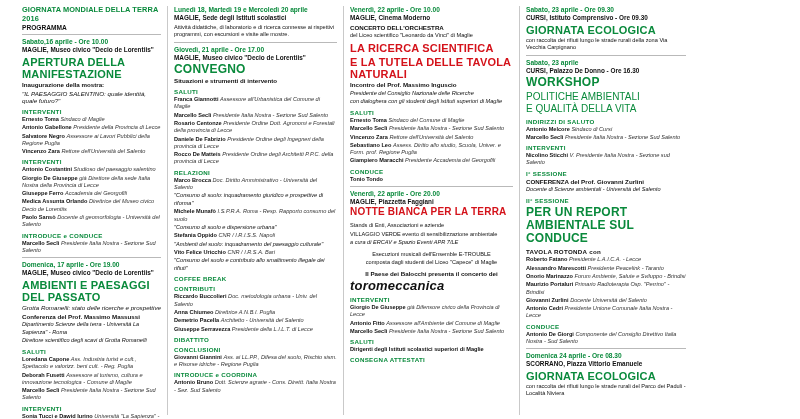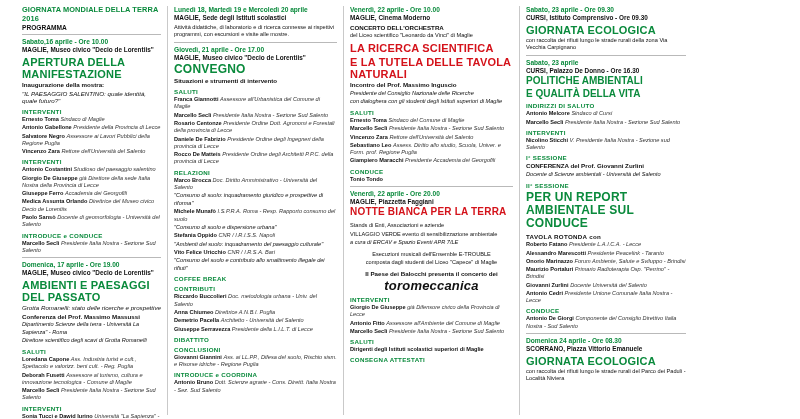--- a/index.html
+++ b/index.html
@@ -61,24 +61,24 @@
   .person{font-size:5.6px;line-height:1.3;margin:1px 0;}
   .person b{font-weight:bold;}
   .person i{font-style:italic;color:#333;}
   .center{text-align:center;}
 
   .big-banner{
     font-size:10px;font-weight:bold;color:#d4121a;line-height:1.05;
     margin:2px 0 1px 0;letter-spacing:.2px;
   }
   .banner-green{
-    font-size:10px;font-weight:bold;color:#0a8a3c;line-height:1.05;margin:2px 0 1px 0;
+    font-size:10px;font-weight:normal;color:#0a8a3c;line-height:1.05;margin:2px 0 1px 0;
   }
   .script{
-    font-size:13px;font-weight:bold;color:#111;font-style:italic;text-align:center;
+    font-size:13px;font-weight:bold;color:#111;font-style:italic;
     line-height:1.05;letter-spacing:.2px;margin:2px 0;
   }
   .spacer2{height:2px;}
 </style>
 </head>
 <body>
 
 <div class="page">
 
   <div class="col c1">
@@ -221,20 +221,21 @@
   <div class="col c4">
     <div class="date-line">Sabato, 23 aprile  -  Ore 09.30</div>
     <div class="place-line">CURSI, Istituto Comprensivo  -  Ore 09.30</div>
     <div class="evt-title">GIORNATA ECOLOGICA</div>
     <div class="para">con raccolta dei rifiuti lungo le strade rurali della zona Via Vecchia Carpignano</div>
 
     <div class="rule"></div>
 
     <div class="date-line">Sabato, 23 aprile</div>
     <div class="place-line">CURSI, Palazzo De Donno  -  Ore 16.30</div>
+    <div class="evt-title sm">WORKSHOP</div>
     <div class="banner-green">POLITICHE AMBIENTALI</div>
     <div class="banner-green">E QUALITÀ DELLA VITA</div>
 
     <div class="sec-label">INDIRIZZI DI SALUTO</div>
     <div class="person"><b>Antonio Melcore</b> <i>Sindaco di Cursi</i></div>
     <div class="person"><b>Marcello Seclì</b> <i>Presidente Italia Nostra - Sezione Sud Salento</i></div>
 
     <div class="sec-label">INTERVENTI</div>
     <div class="person"><b>Nicolino Sticchi</b> <i>V. Presidente Italia Nostra - Sezione sud Salento</i></div>
 

